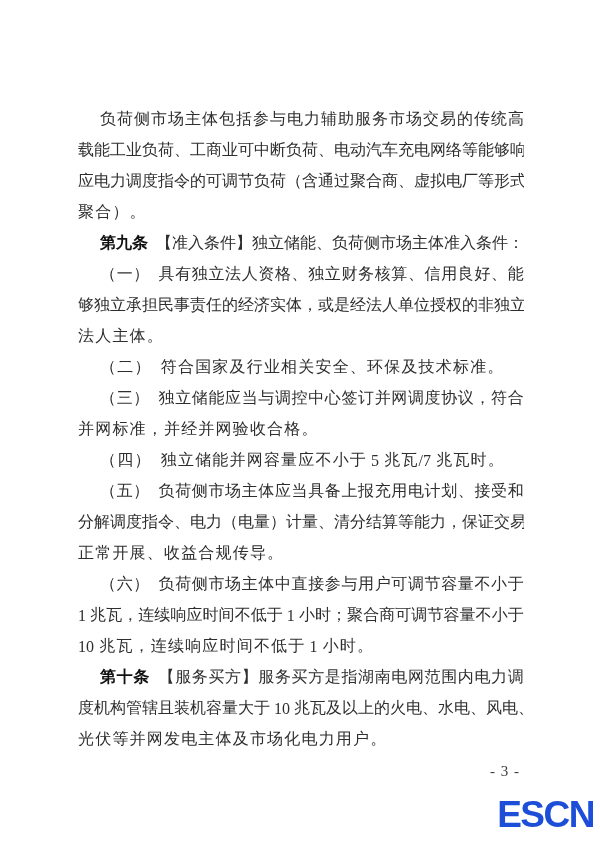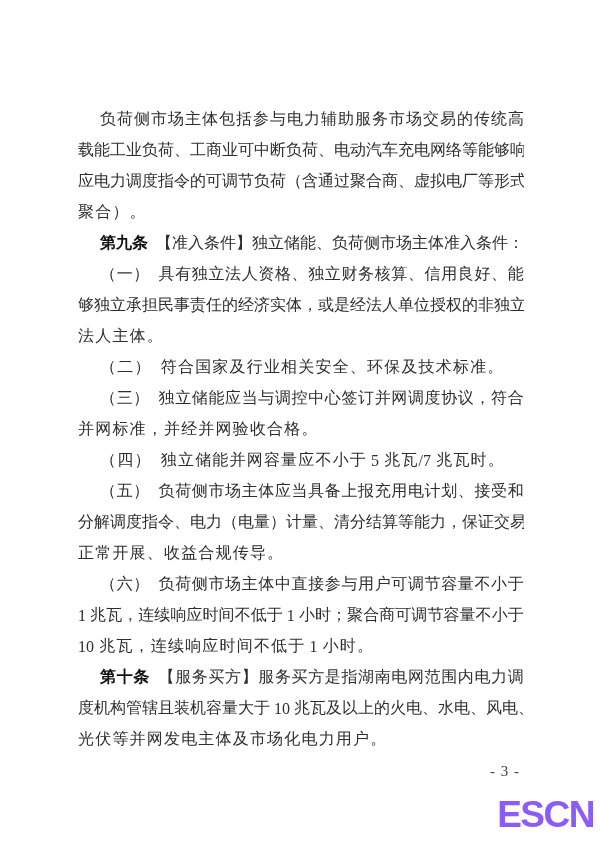--- a/index.html
+++ b/index.html
@@ -593,17 +593,17 @@
           <span class="tk">力</span>
           <span class="tk">用</span>
           <span class="tk">户</span>
           <span class="tk">。</span>
         </div>
       </div>
     </div>
 
   <div class="page-num">- 3 -</div>
 
-  <div class="logo" style="color: #8b5cf6;">
+  <div class="logo" style="color: #1d4ed8;">
     <span class="logo-latin">ESCN</span>
   </div>
 
 </div>
 
 </body></html>

